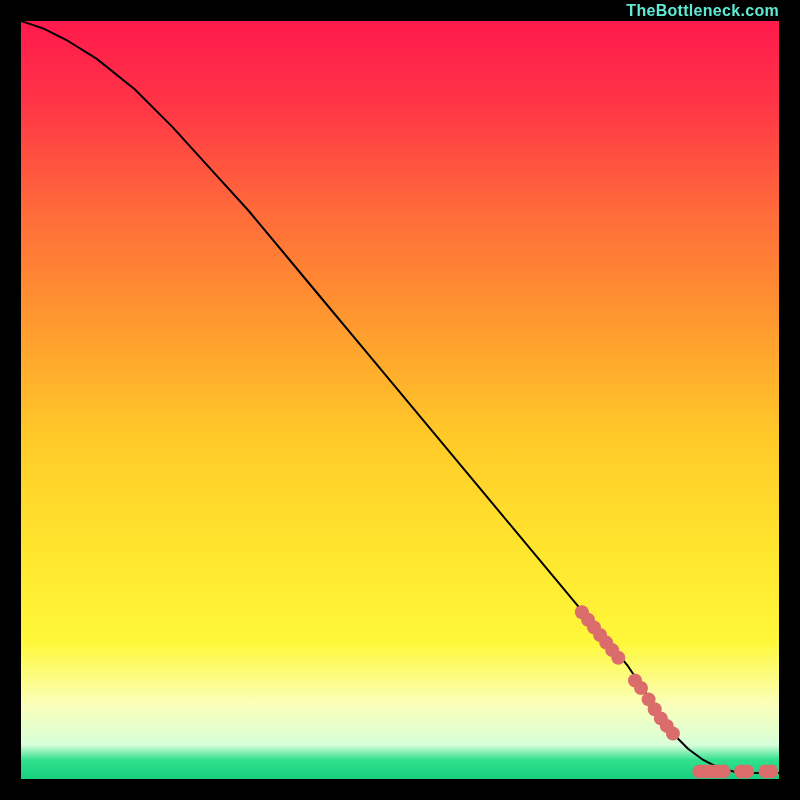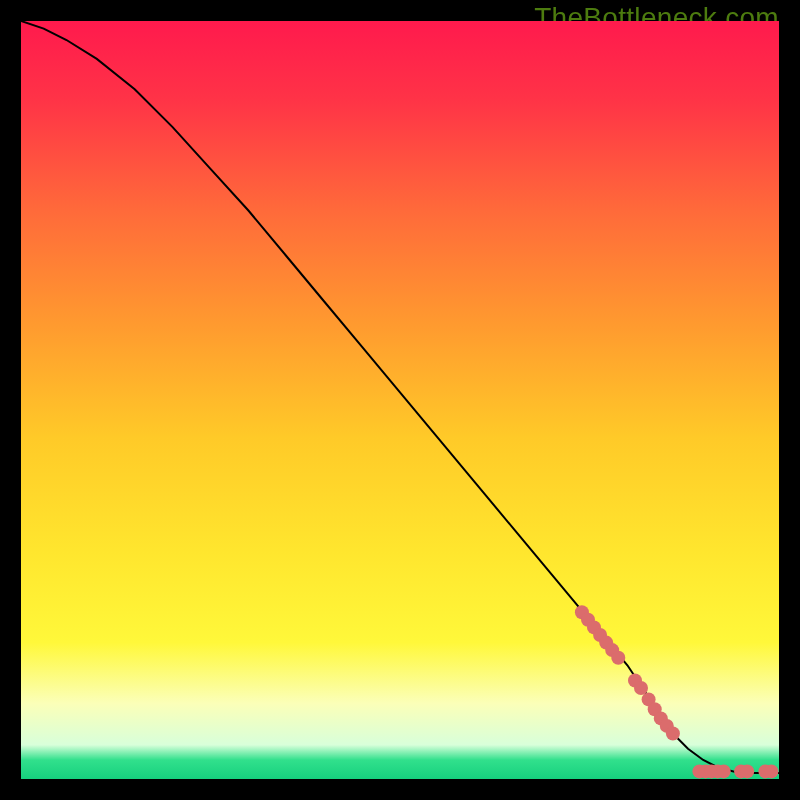--- a/index.html
+++ b/index.html
@@ -22,23 +22,23 @@
     left: 21px;
     top: 21px;
     width: 758px;
     height: 758px;
     overflow: hidden;
   }
   .watermark {
     position: absolute;
     top: 2px;
     right: 21px;
-    color: #4d7c0f;
-    font-size: 28px;
-    font-weight: 400;
+    color: #5eead4;
+    font-size: 16px;
+    font-weight: 700;
     letter-spacing: 0.3px;
   }
   svg.grad {
     position: absolute;
     left: 0;
     top: 0;
     width: 758px;
     height: 758px;
     display: block;
   }

